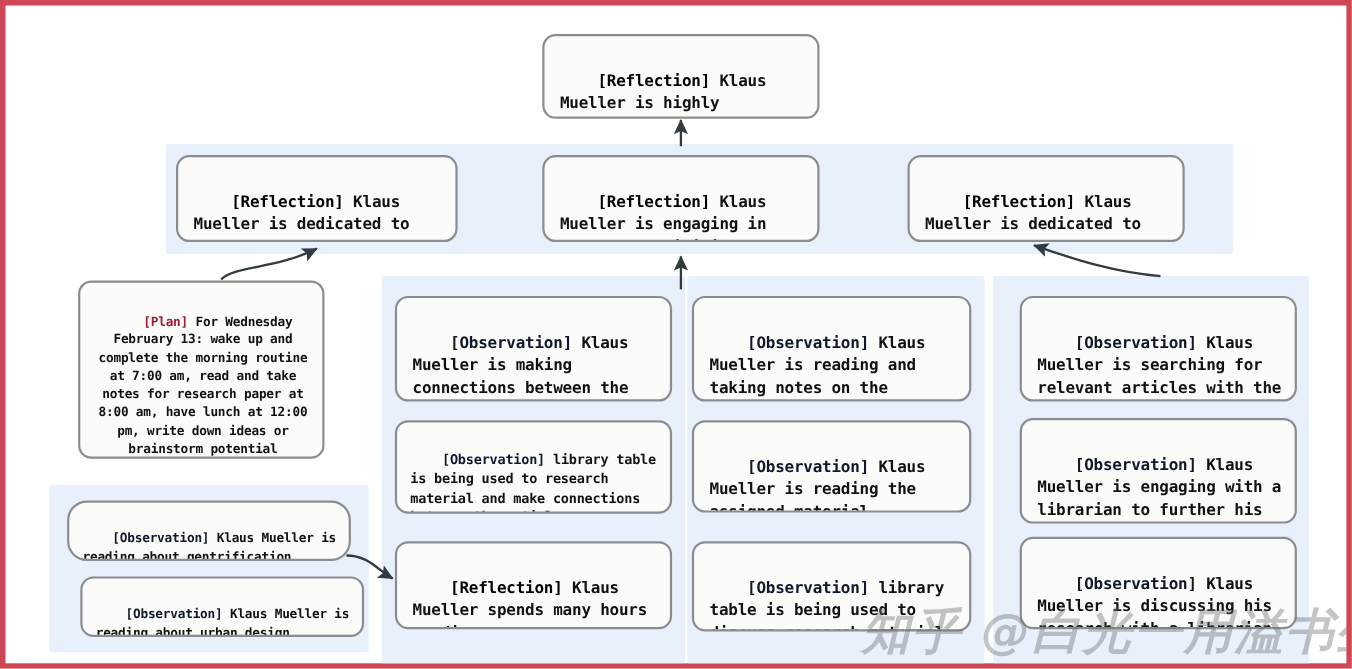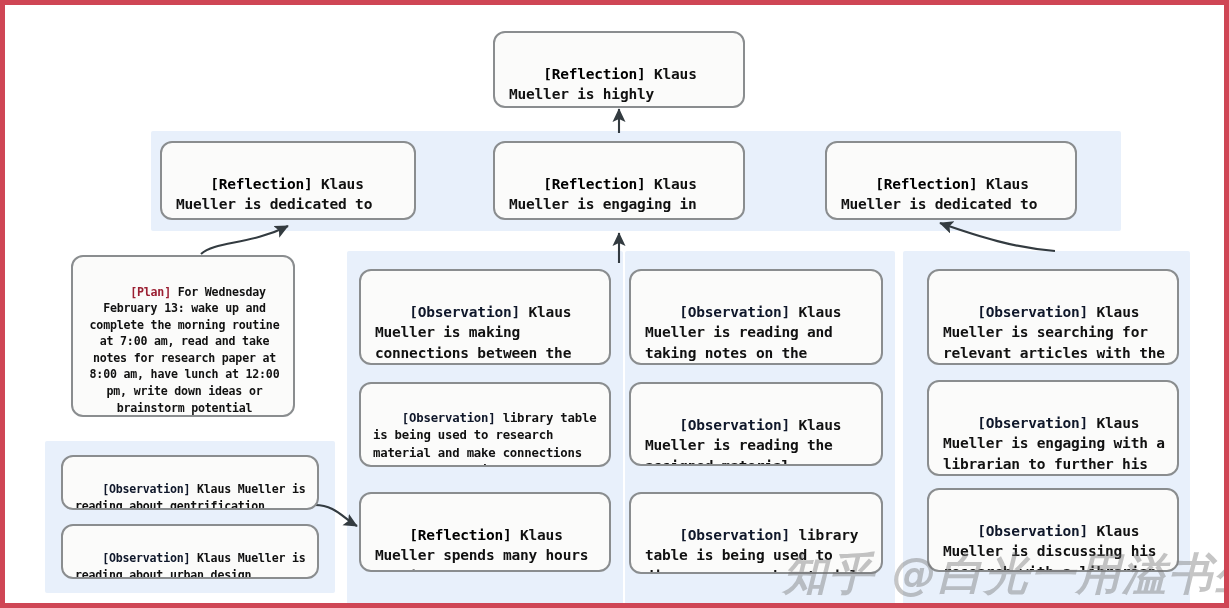--- a/index.html
+++ b/index.html
@@ -123,24 +123,24 @@
     <span class="tag tag-reflection">[Reflection]</span><span> Klaus Mueller is engaging in research activities</span>
   </div>
   <div class="node" style="left:820px; top:136px; width:252px; height:79px;">
     <span class="tag tag-reflection">[Reflection]</span><span> Klaus Mueller is dedicated to research</span>
   </div>
 
   <div class="node plan-box" style="left:66px; top:250px; width:224px; height:162px;text-align:center;">
     <span class="tag tag-plan">[Plan]</span><span> For Wednesday February 13: wake up and complete the morning routine at 7:00 am, read and take notes for research paper at 8:00 am, have lunch at 12:00 pm, write down ideas or brainstorm potential solutions at 1:00 pm, [...]</span>
   </div>
 
-  <div class="node tiny" style="left:56px; top:450px; width:258px; height:55px;">
+  <div class="node tiny" style="left:56px; top:450px; width:258px; height:55px;border-radius:18px;">
     <span class="tag tag-observation">[Observation]</span><span> Klaus Mueller is reading about gentrification</span>
   </div>
-  <div class="node tiny" style="left:56px; top:519px; width:258px; height:55px;">
+  <div class="node tiny" style="left:68px; top:519px; width:258px; height:55px;">
     <span class="tag tag-observation">[Observation]</span><span> Klaus Mueller is reading about urban design</span>
   </div>
 
   <div class="node" style="left:354px; top:264px; width:252px; height:96px;">
     <span class="tag tag-observation">[Observation]</span><span> Klaus Mueller is making connections between the articles</span>
   </div>
   <div class="node small" style="left:354px; top:377px; width:252px; height:85px;">
     <span class="tag tag-observation">[Observation]</span><span> library table is being used to research material and make connections between the articles</span>
   </div>
   <div class="node" style="left:354px; top:487px; width:252px; height:80px;">

